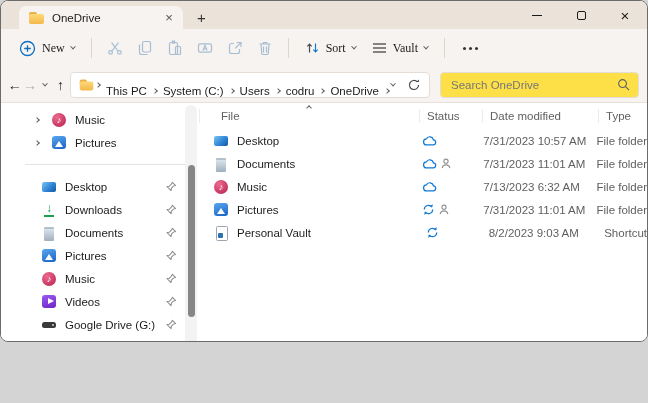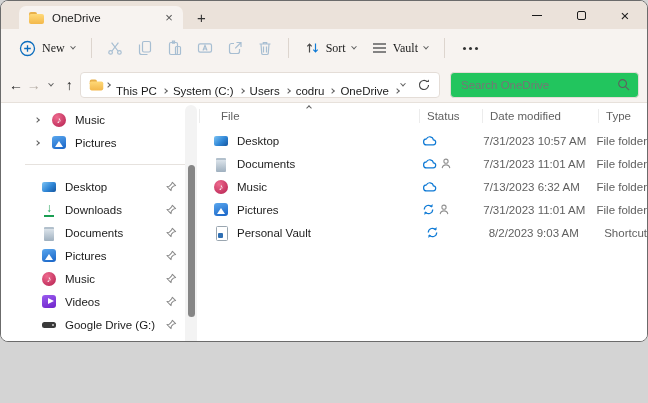--- a/index.html
+++ b/index.html
@@ -30,21 +30,21 @@
   
   .addr-row{height:36px;background:#f7f3f0;display:flex;align-items:center;padding:0 8px 0 6px;border-bottom:1px solid #e7e1db;}
   .nav-btn{width:23px;height:26px;display:flex;align-items:center;justify-content:center;font-size:14px;}
   .nav-back{color:#222;}
   .nav-fwd{color:#b5aca4;}
   .nav-up{color:#222;}
   .addr-field{margin-left:2px;width:388px;height:26px;background:#fff;border:1px solid #e4ddd7;border-radius:4px;display:flex;align-items:center;padding:0 8px;}
   .crumb{padding:0 4px;font-size:11.5px;color:#1b1b1b;white-space:nowrap;}
   .bc-sep{margin:0 2px;}
   .addr-spacer{flex:1;}
-  .search-field{margin-left:10px;flex:1;height:26px;background:#22c55e;border:1px solid #e4ddd7;border-radius:4px;display:flex;align-items:center;padding:0 8px;}
+  .search-field{margin-left:10px;flex:1;height:26px;background:#fde047;border:1px solid #e4ddd7;border-radius:4px;display:flex;align-items:center;padding:0 8px;gap:10px;}
   .search-input{flex:1;border:none;outline:none;background:transparent;font-family:"Liberation Sans",sans-serif;font-size:11.5px;color:#333;min-width:0;}
   .search-input::placeholder{color:#767676;}
 
   
   .cv{display:inline-block;width:5px;height:5px;border-right:1.2px solid #5f5f5f;border-bottom:1.2px solid #5f5f5f;flex:0 0 auto;}
   .cv-r{transform:rotate(-45deg);}
   .cv-d{transform:rotate(45deg) translate(-1px,-1px);}
   .cv-u{transform:rotate(225deg);}
   .cv-sm{width:4px;height:4px;}
 

